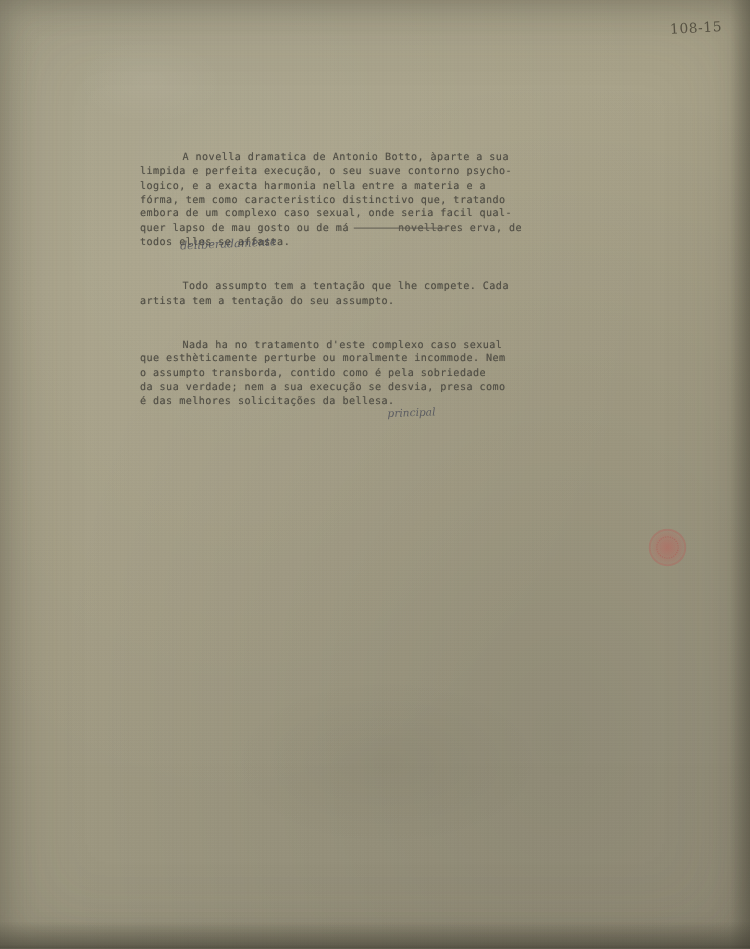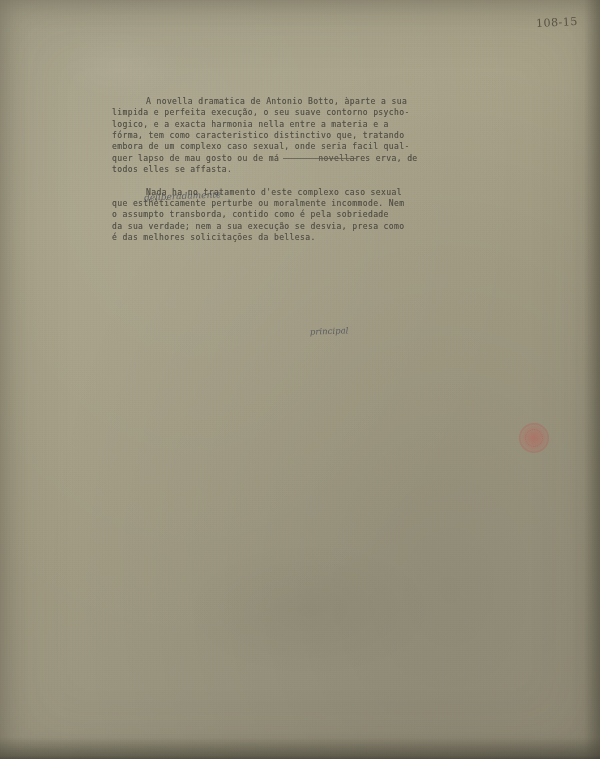--- a/index.html
+++ b/index.html
@@ -86,21 +86,21 @@
     line-height: 11.35px;
     letter-spacing: 0.35px;
     color: #4c4a42;
     opacity: 0.93;
     text-shadow: 0 0 0.6px rgba(70,68,58,0.5);
   }
   #typescript .para {
     margin: 0 0 11.4px 0;
     white-space: pre-wrap;
   }
-  #typescript .para.indent { text-indent: 34px; }
+  #typescript .para.indent { text-indent: 34px; margin-top: 24px; }
   #typescript .para:last-child { margin-bottom: 0; }
 
   
   .struck {
     position: relative;
     display: inline-block;
     color: #55534a;
   }
   .struck::after {
     content: "";
@@ -174,20 +174,22 @@
 
     <p class="para indent"><span>A novella dramatica de Antonio Botto, àparte a sua
 limpida e perfeita execução, o seu suave contorno psycho-
 logico, e a exacta harmonia nella entre a materia e a
 fórma, tem como caracteristico distinctivo que, tratando
 embora de um complexo caso sexual, onde seria facil qual-
 quer lapso de mau gosto ou de má </span><span class="struck">novella</span><span>res erva, de
 todos elles se affasta.</span></p>
 
 
+    <p class="para indent">Todo assumpto tem a tentação que lhe compete. Cada
+artista tem a tentação do seu assumpto.</p>
 
     <p class="para indent">Nada ha no tratamento d'este complexo caso sexual
 que esthèticamente perturbe ou moralmente incommode. Nem
 o assumpto transborda, contido como é pela sobriedade
 da sua verdade; nem a sua execução se desvia, presa como
 é das melhores solicitações da bellesa.</p>
 
   </div>
 
   <div class="annotation" id="annotation-1">deliberadamente</div>

